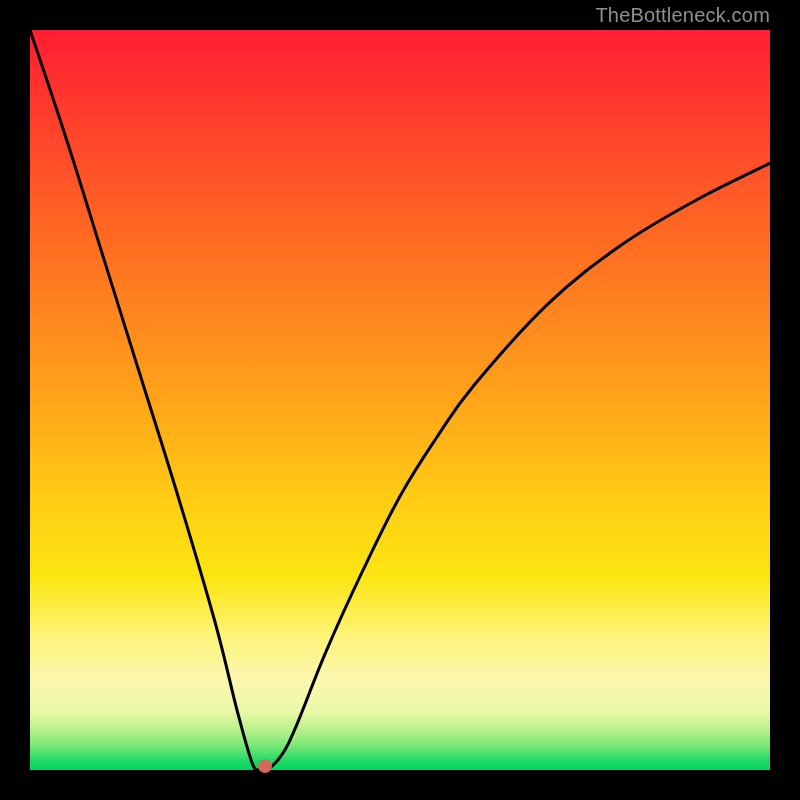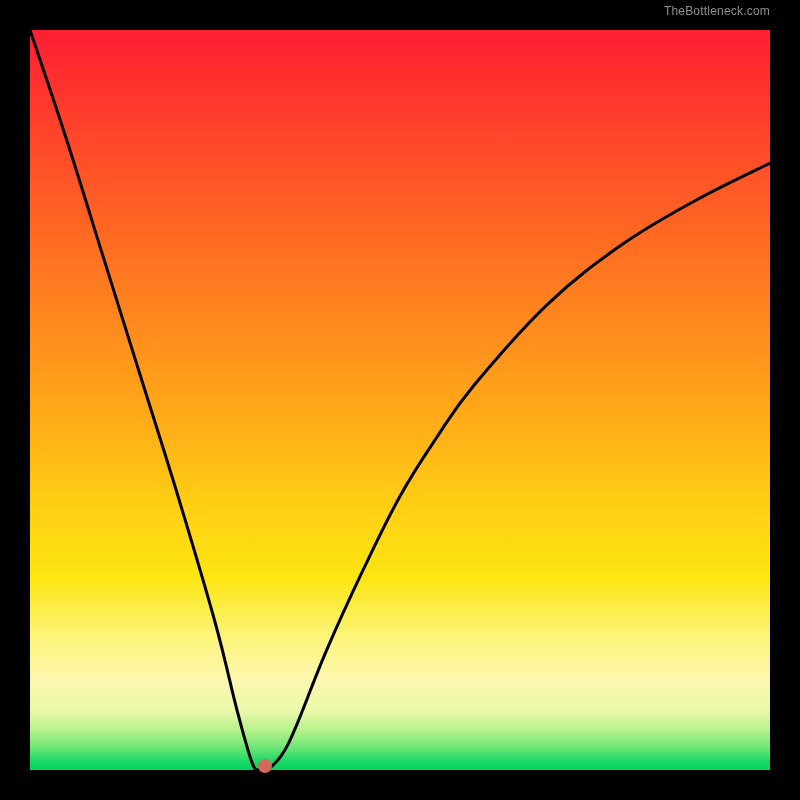--- a/index.html
+++ b/index.html
@@ -42,21 +42,21 @@
       #3fdf6e 98%,
       #17d865 99%,
       #05d45f 100%
     );
   }
   .watermark {
     position: absolute;
     top: 4px;
     right: 30px;
     color: #8f8f8f;
-    font-size: 12px;
+    font-size: 20px;
     font-weight: 500;
     letter-spacing: 0.2px;
     user-select: none;
   }
   svg.curve {
     position: absolute;
     inset: 0;
     width: 100%;
     height: 100%;
     overflow: visible;

